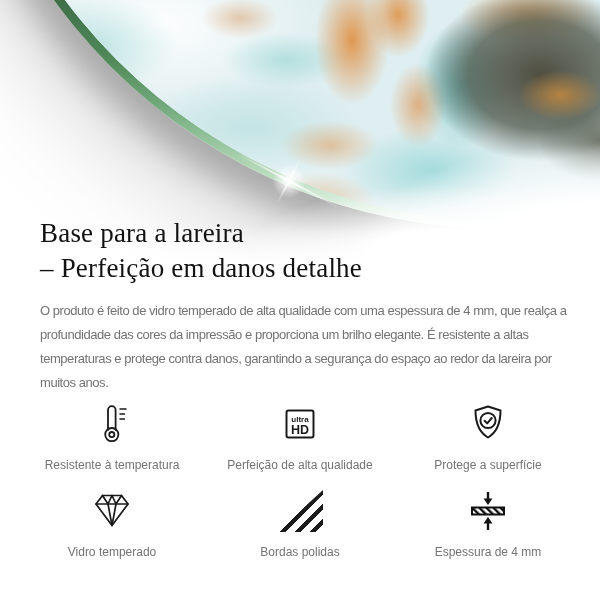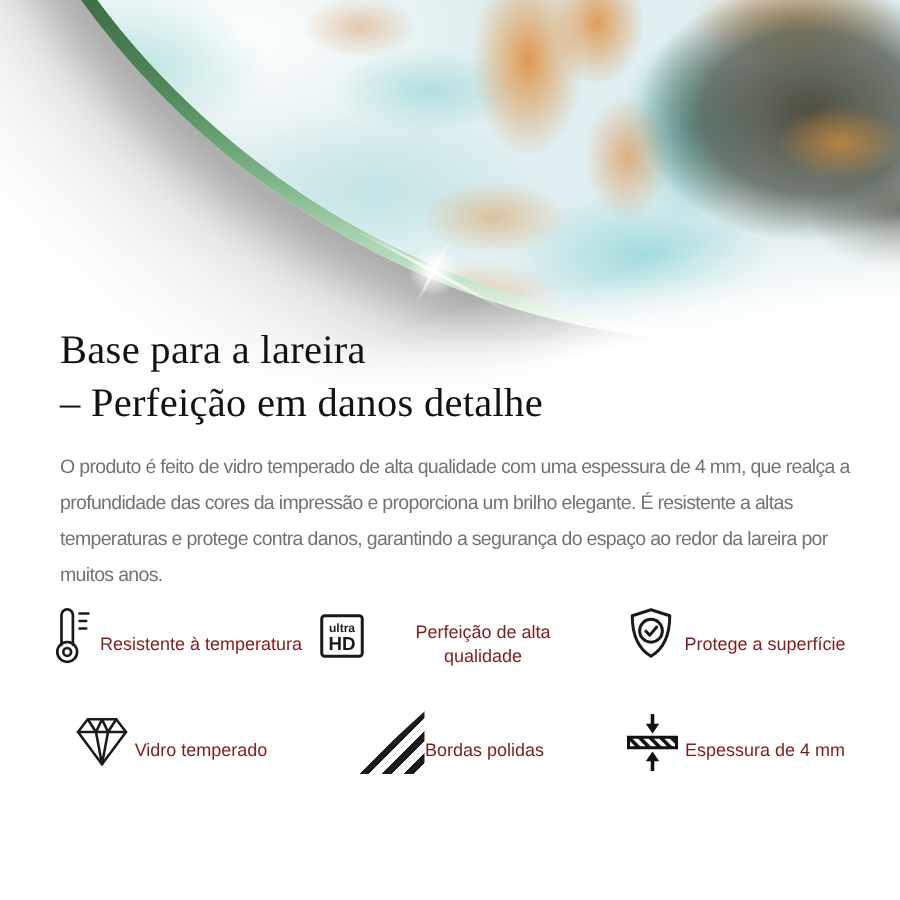--- a/index.html
+++ b/index.html
@@ -47,23 +47,23 @@
 
   
   .content{position:absolute;left:40px;top:216px;width:540px;}
   h1{margin:0;font-family:"Liberation Serif","DejaVu Serif",serif;font-weight:400;
      font-size:27px;line-height:35px;color:#121212;letter-spacing:.2px;}
   .desc{margin:13px 0 0;font-size:13px;line-height:24px;color:#737373;letter-spacing:-.45px;}
 
   
   .features{position:absolute;left:18px;top:400px;width:564px;display:grid;
      grid-template-columns:repeat(3,1fr);row-gap:14px;justify-items:center;}
-  .feature{display:flex;flex-direction:row;align-items:center;text-align:center;}
+  .feature{display:flex;flex-direction:column;align-items:center;text-align:left;}
   .icon-box{height:48px;display:flex;align-items:center;justify-content:center;margin-bottom:9px;}
-  .flabel{font-size:12px;line-height:16px;color:#7f1d1d;}
+  .flabel{font-size:12px;line-height:16px;color:#737373;}
   .stripes{width:46px;height:42px;clip-path:polygon(0% 100%,100% 0%,100% 100%);
      background:repeating-linear-gradient(135deg,#1b1b1b 0 4.5px,rgba(0,0,0,0) 4.5px 10.5px);}
   svg{display:block;}
 </style>
 </head>
 <body>
 
 <div class="page">
 
   <div class="hero">

